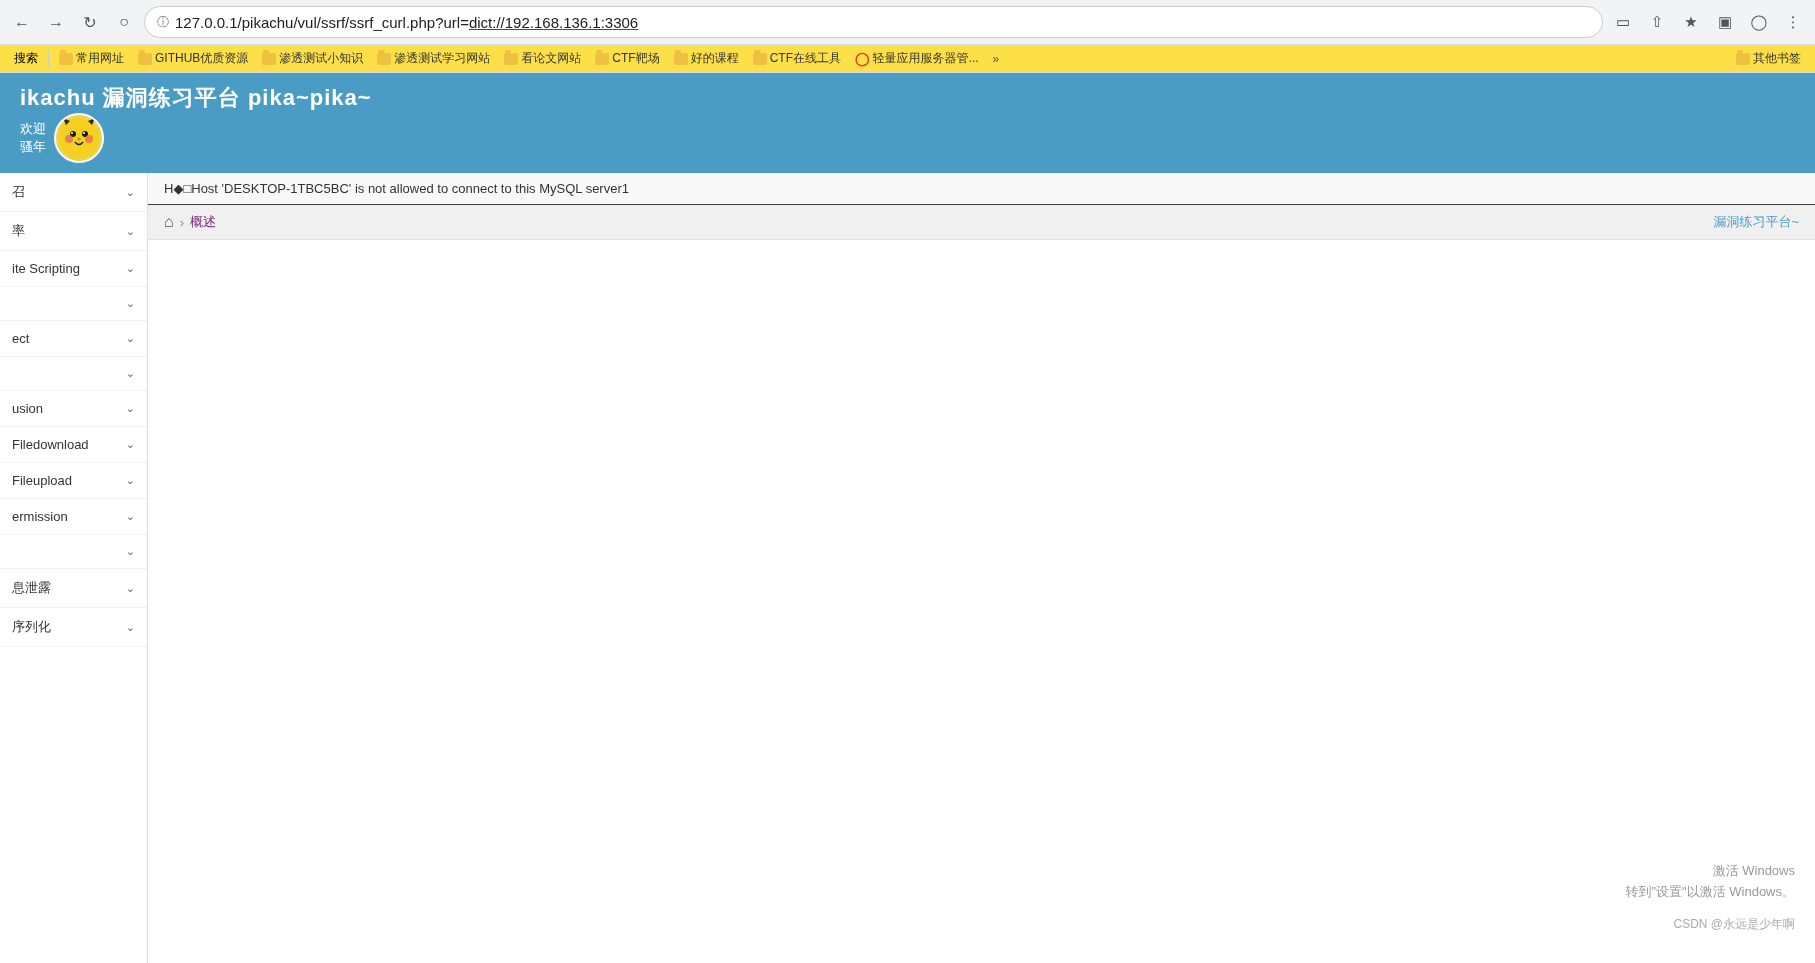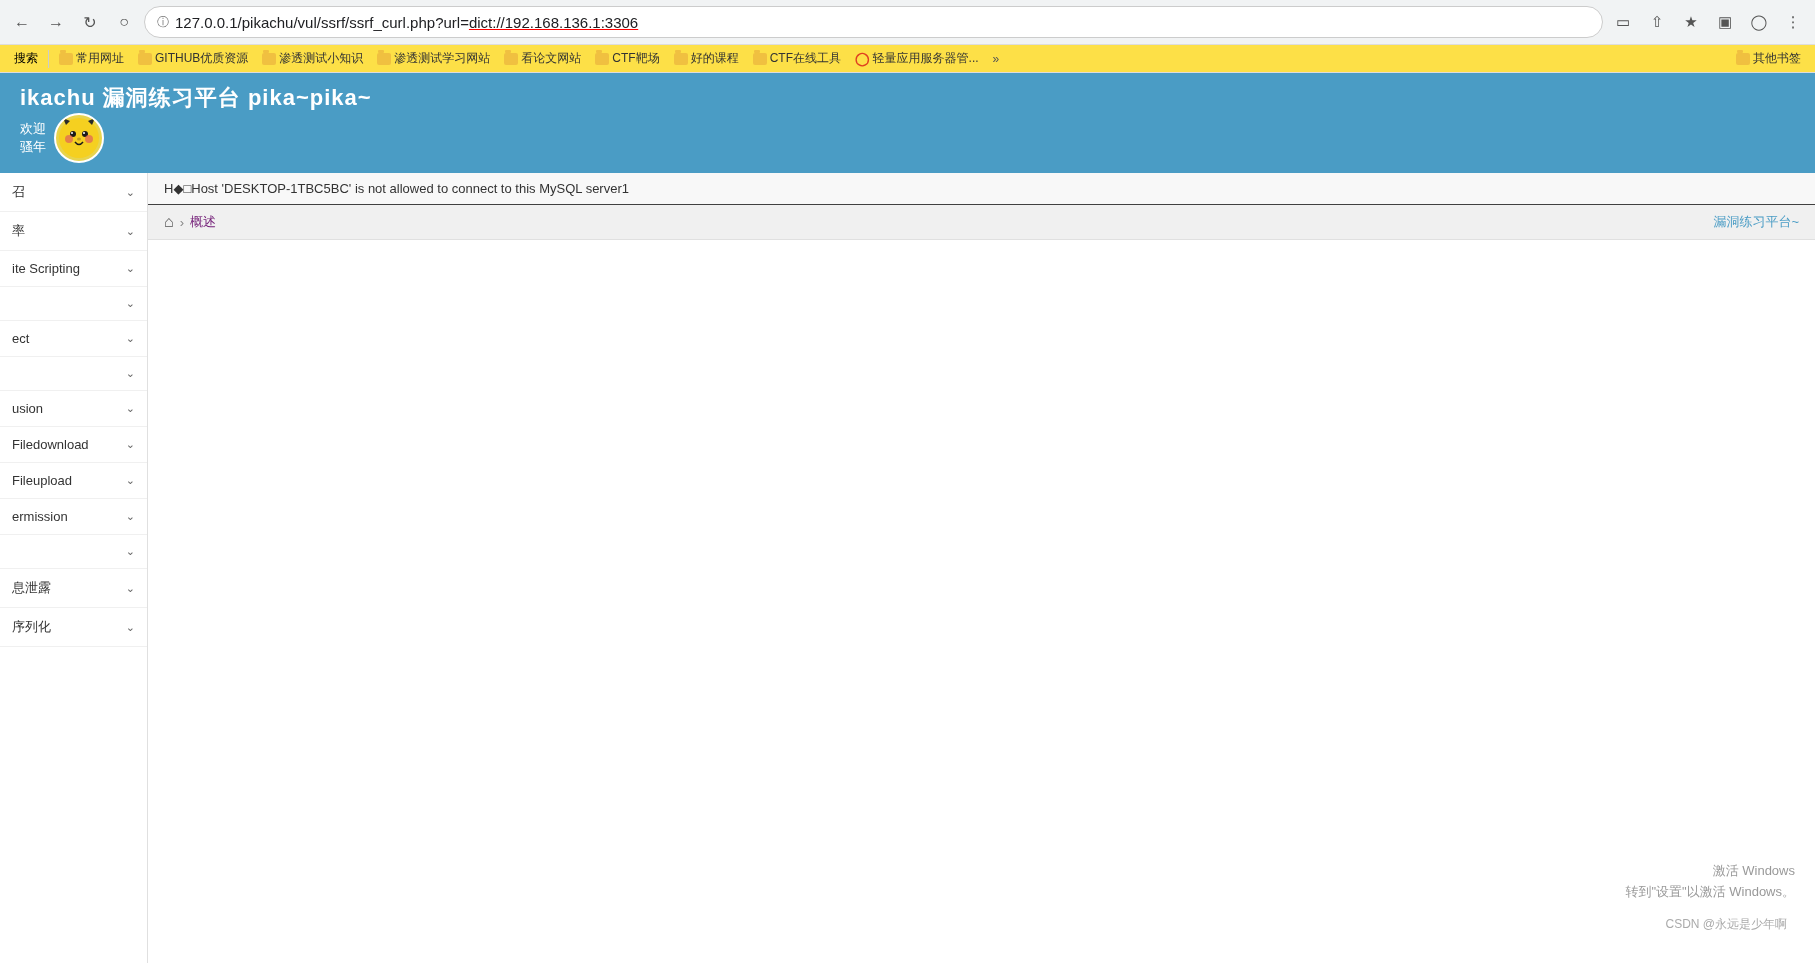--- a/index.html
+++ b/index.html
@@ -55,21 +55,21 @@
     .breadcrumb-sep { color: #888; }
     .breadcrumb-text { font-size: 13px; color: #701a75; }
     .hint-link { color: #4a9cc5; font-size: 13px; cursor: pointer; text-decoration: none; }
 
     
     .content-body { padding: 20px 24px; }
     .poem-link { color: #4a9cc5; font-size: 14px; cursor: pointer; text-decoration: none; }
 
     
     .windows-activation { position: fixed; bottom: 60px; right: 20px; color: #999; font-size: 13px; text-align: right; line-height: 1.6; }
-    .csdn-notice { position: fixed; bottom: 30px; right: 28px; color: #aaa; font-size: 12px; }
+    .csdn-notice { position: fixed; bottom: 30px; right: 20px; color: #aaa; font-size: 12px; }
 
     
     ::-webkit-scrollbar { width: 6px; }
     ::-webkit-scrollbar-thumb { background: #ccc; border-radius: 3px; }
   </style>
 </head>
 <body>
 
 <div class="browser-chrome">
 

